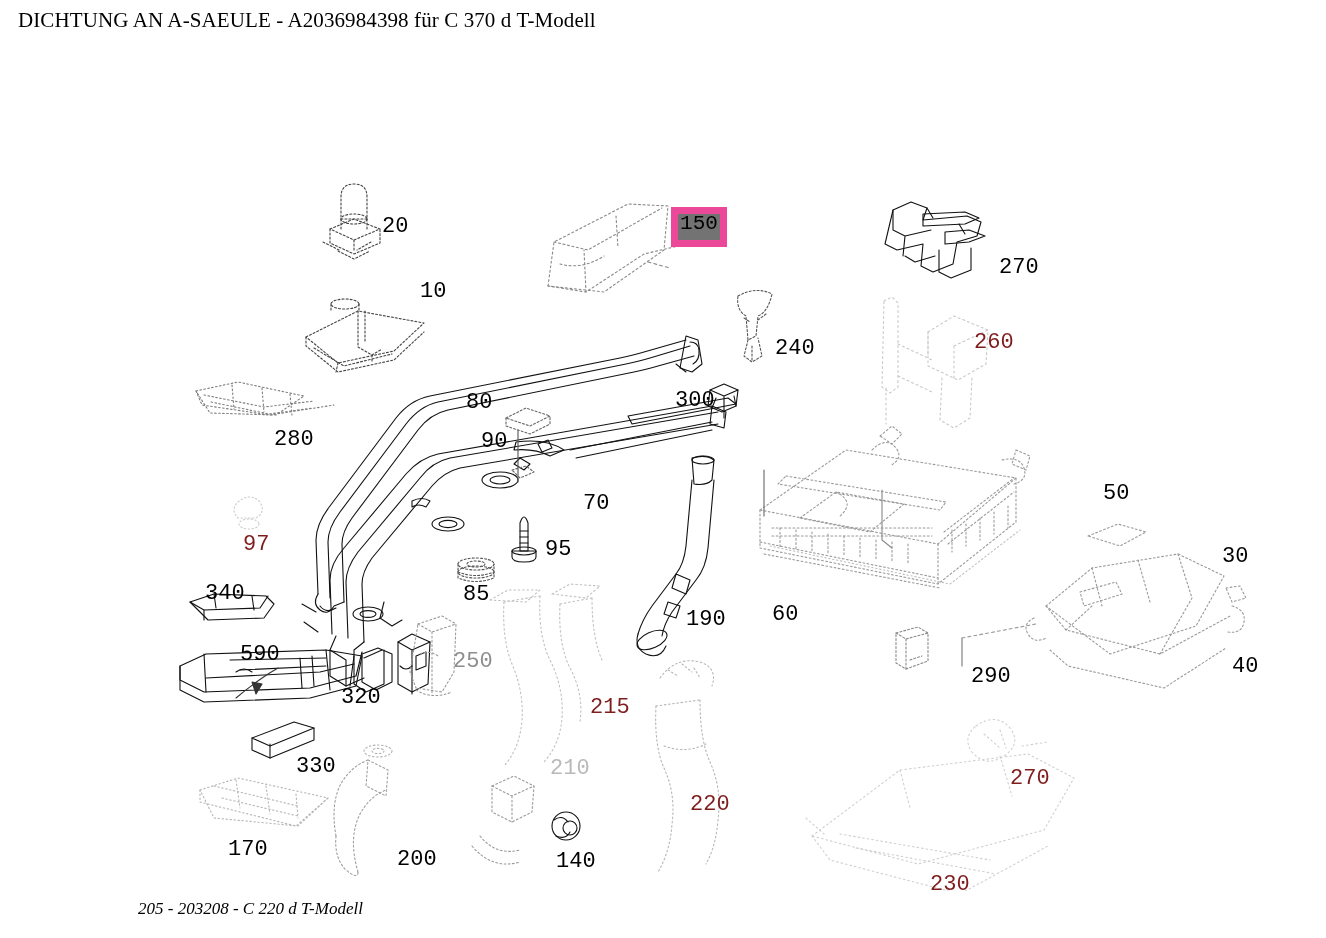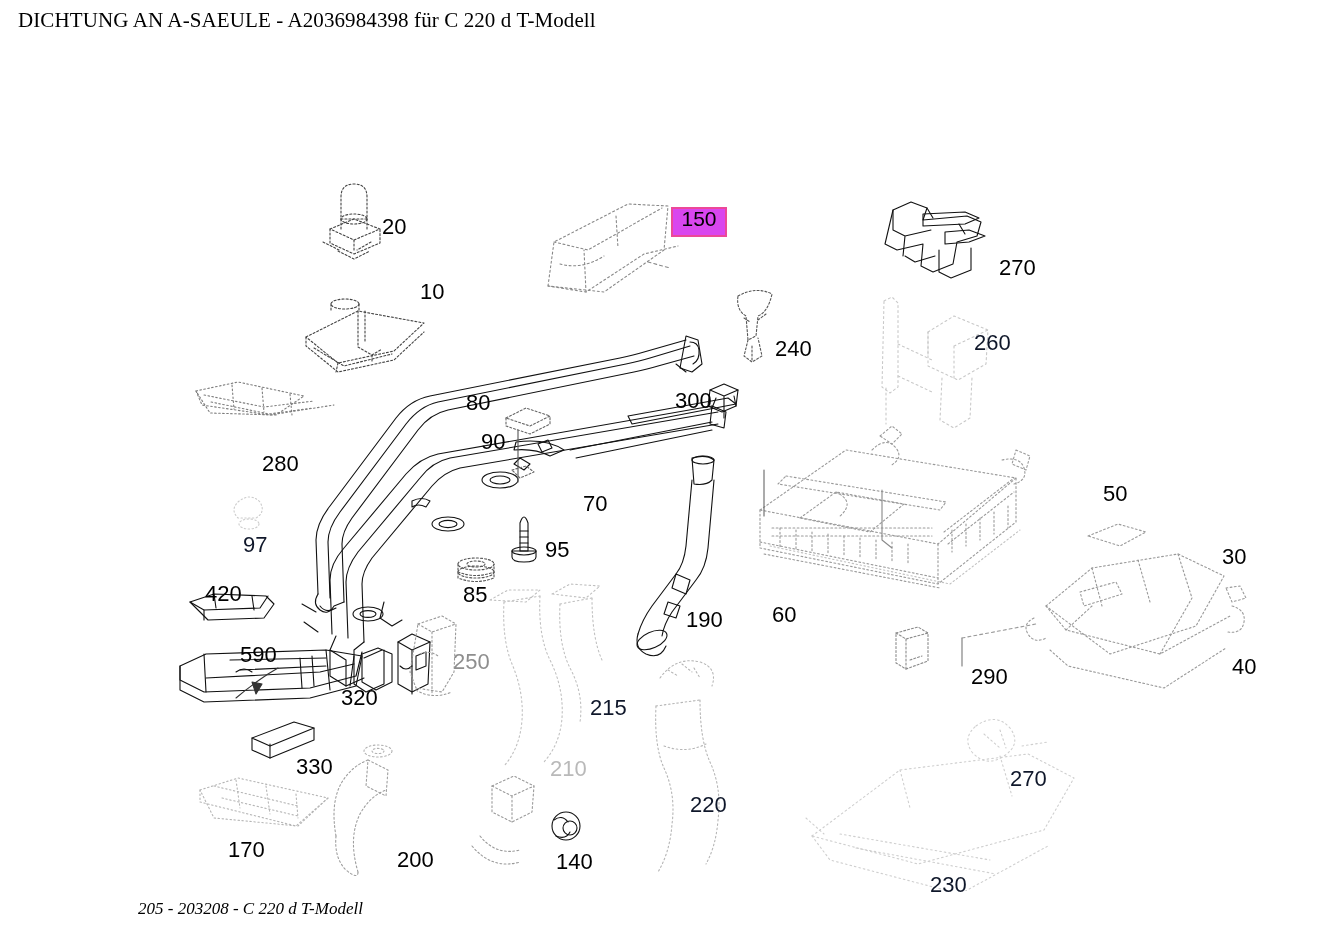--- a/index.html
+++ b/index.html
@@ -5,35 +5,35 @@
   html,body{margin:0;padding:0;background:#ffffff;}
   body{width:1326px;height:938px;position:relative;overflow:hidden;
        font-family:"Liberation Serif","DejaVu Serif",serif;color:#000;}
 
   #title{position:absolute;left:18px;top:8px;font-size:21px;letter-spacing:0.1px;white-space:nowrap;}
   #footer{position:absolute;left:138px;top:899px;font-size:17px;white-space:nowrap;font-style:italic;}
 
   #canvas{position:absolute;left:0;top:46px;width:1326px;height:845px;}
   #canvas svg{position:absolute;left:0;top:0;}
 
-  .lbl{position:absolute;font-family:Liberation Sans, sans-serif;
+  .lbl{position:absolute;font-family:Liberation Mono, monospace;
        font-size:22px;line-height:22px;color:#000;white-space:nowrap;}
   .lbl.faint{color:#b9b9b9;}
-  .lbl.vfaint{color:#0f172a;}
+  .lbl.vfaint{color:#7f1d1d;}
   .lbl.mid{color:#8e8e8e;margin-top:20px;}
 
-  #hl-150{position:absolute;left:671px;top:207px;width:56px;height:30px;
-          box-sizing:border-box;border:2px solid #ec4899;background:#d946ef;}
+  #hl-150{position:absolute;left:671px;top:207px;width:56px;height:40px;
+          box-sizing:border-box;border:7px solid #ec4899;background:#737373;}
   #hl-150 .lbl{position:static;display:block;text-align:center;
                line-height:20px;padding-top:0px;font-size:21px;}
 </style>
 </head>
 <body>
 
-<div id="title">DICHTUNG AN A-SAEULE - A2036984398 für C 220 d T-Modell</div>
+<div id="title">DICHTUNG AN A-SAEULE - A2036984398 für C 370 d T-Modell</div>
 
 <div id="canvas">
 
   <svg width="1326" height="845" viewBox="0 0 1326 845" fill="none" stroke="#111" stroke-width="1.1" stroke-linecap="round" stroke-linejoin="round">
 
     <g stroke="#444" stroke-dasharray="2 2">
       <path d="M341 151 q0-13 13-13 q13 0 13 13 v22 h-26 z"></path>
       <ellipse cx="354" cy="173" rx="13" ry="5"></ellipse>
       <path d="M341 173 v10 M367 173 v10"></path>
       <path d="M330 183 l24-10 l26 10 l-26 11 z"></path>
@@ -325,36 +325,36 @@
     <g stroke="#b0b0b0" stroke-dasharray="1.6 2.4">
       <ellipse cx="378" cy="705" rx="14" ry="6"></ellipse>
       <ellipse cx="378" cy="705" rx="6" ry="2.6"></ellipse>
     </g>
 
   </svg>
 
   <div class="lbl" style="left:382px;top:170px;">20</div>
   <div class="lbl" style="left:420px;top:235px;">10</div>
   <div class="lbl" style="left:466px;top:308px;margin-top:38px;">80</div>
-  <div class="lbl" style="left:262px;top:383px;margin-top:24px;">280</div>
+  <div class="lbl" style="left:274px;top:383px;">280</div>
   <div class="lbl" style="left:999px;top:211px;">270</div>
   <div class="lbl vfaint" style="left:974px;top:286px;">260</div>
   <div class="lbl" style="left:775px;top:292px;">240</div>
   <div class="lbl" style="left:675px;top:344px;">300</div>
   <div class="lbl" style="left:481px;top:385px;">90</div>
   <div class="lbl" style="left:583px;top:447px;">70</div>
   <div class="lbl" style="left:545px;top:493px;">95</div>
   <div class="lbl" style="left:463px;top:538px;">85</div>
   <div class="lbl" style="left:1063px;top:437px;margin-left:40px;">50</div>
   <div class="lbl" style="left:1222px;top:500px;">30</div>
   <div class="lbl" style="left:1232px;top:610px;">40</div>
   <div class="lbl" style="left:772px;top:558px;">60</div>
   <div class="lbl" style="left:971px;top:620px;">290</div>
   <div class="lbl" style="left:686px;top:563px;">190</div>
-  <div class="lbl" style="left:205px;top:537px;">420</div>
+  <div class="lbl" style="left:205px;top:537px;">340</div>
   <div class="lbl" style="left:240px;top:598px;">590</div>
   <div class="lbl" style="left:341px;top:641px;">320</div>
   <div class="lbl" style="left:296px;top:710px;">330</div>
   <div class="lbl" style="left:228px;top:793px;">170</div>
   <div class="lbl" style="left:397px;top:803px;">200</div>
   <div class="lbl mid" style="left:453px;top:585px;">250</div>
   <div class="lbl vfaint" style="left:590px;top:651px;">215</div>
   <div class="lbl faint" style="left:550px;top:712px;">210</div>
   <div class="lbl vfaint" style="left:690px;top:748px;">220</div>
   <div class="lbl" style="left:556px;top:805px;">140</div>

